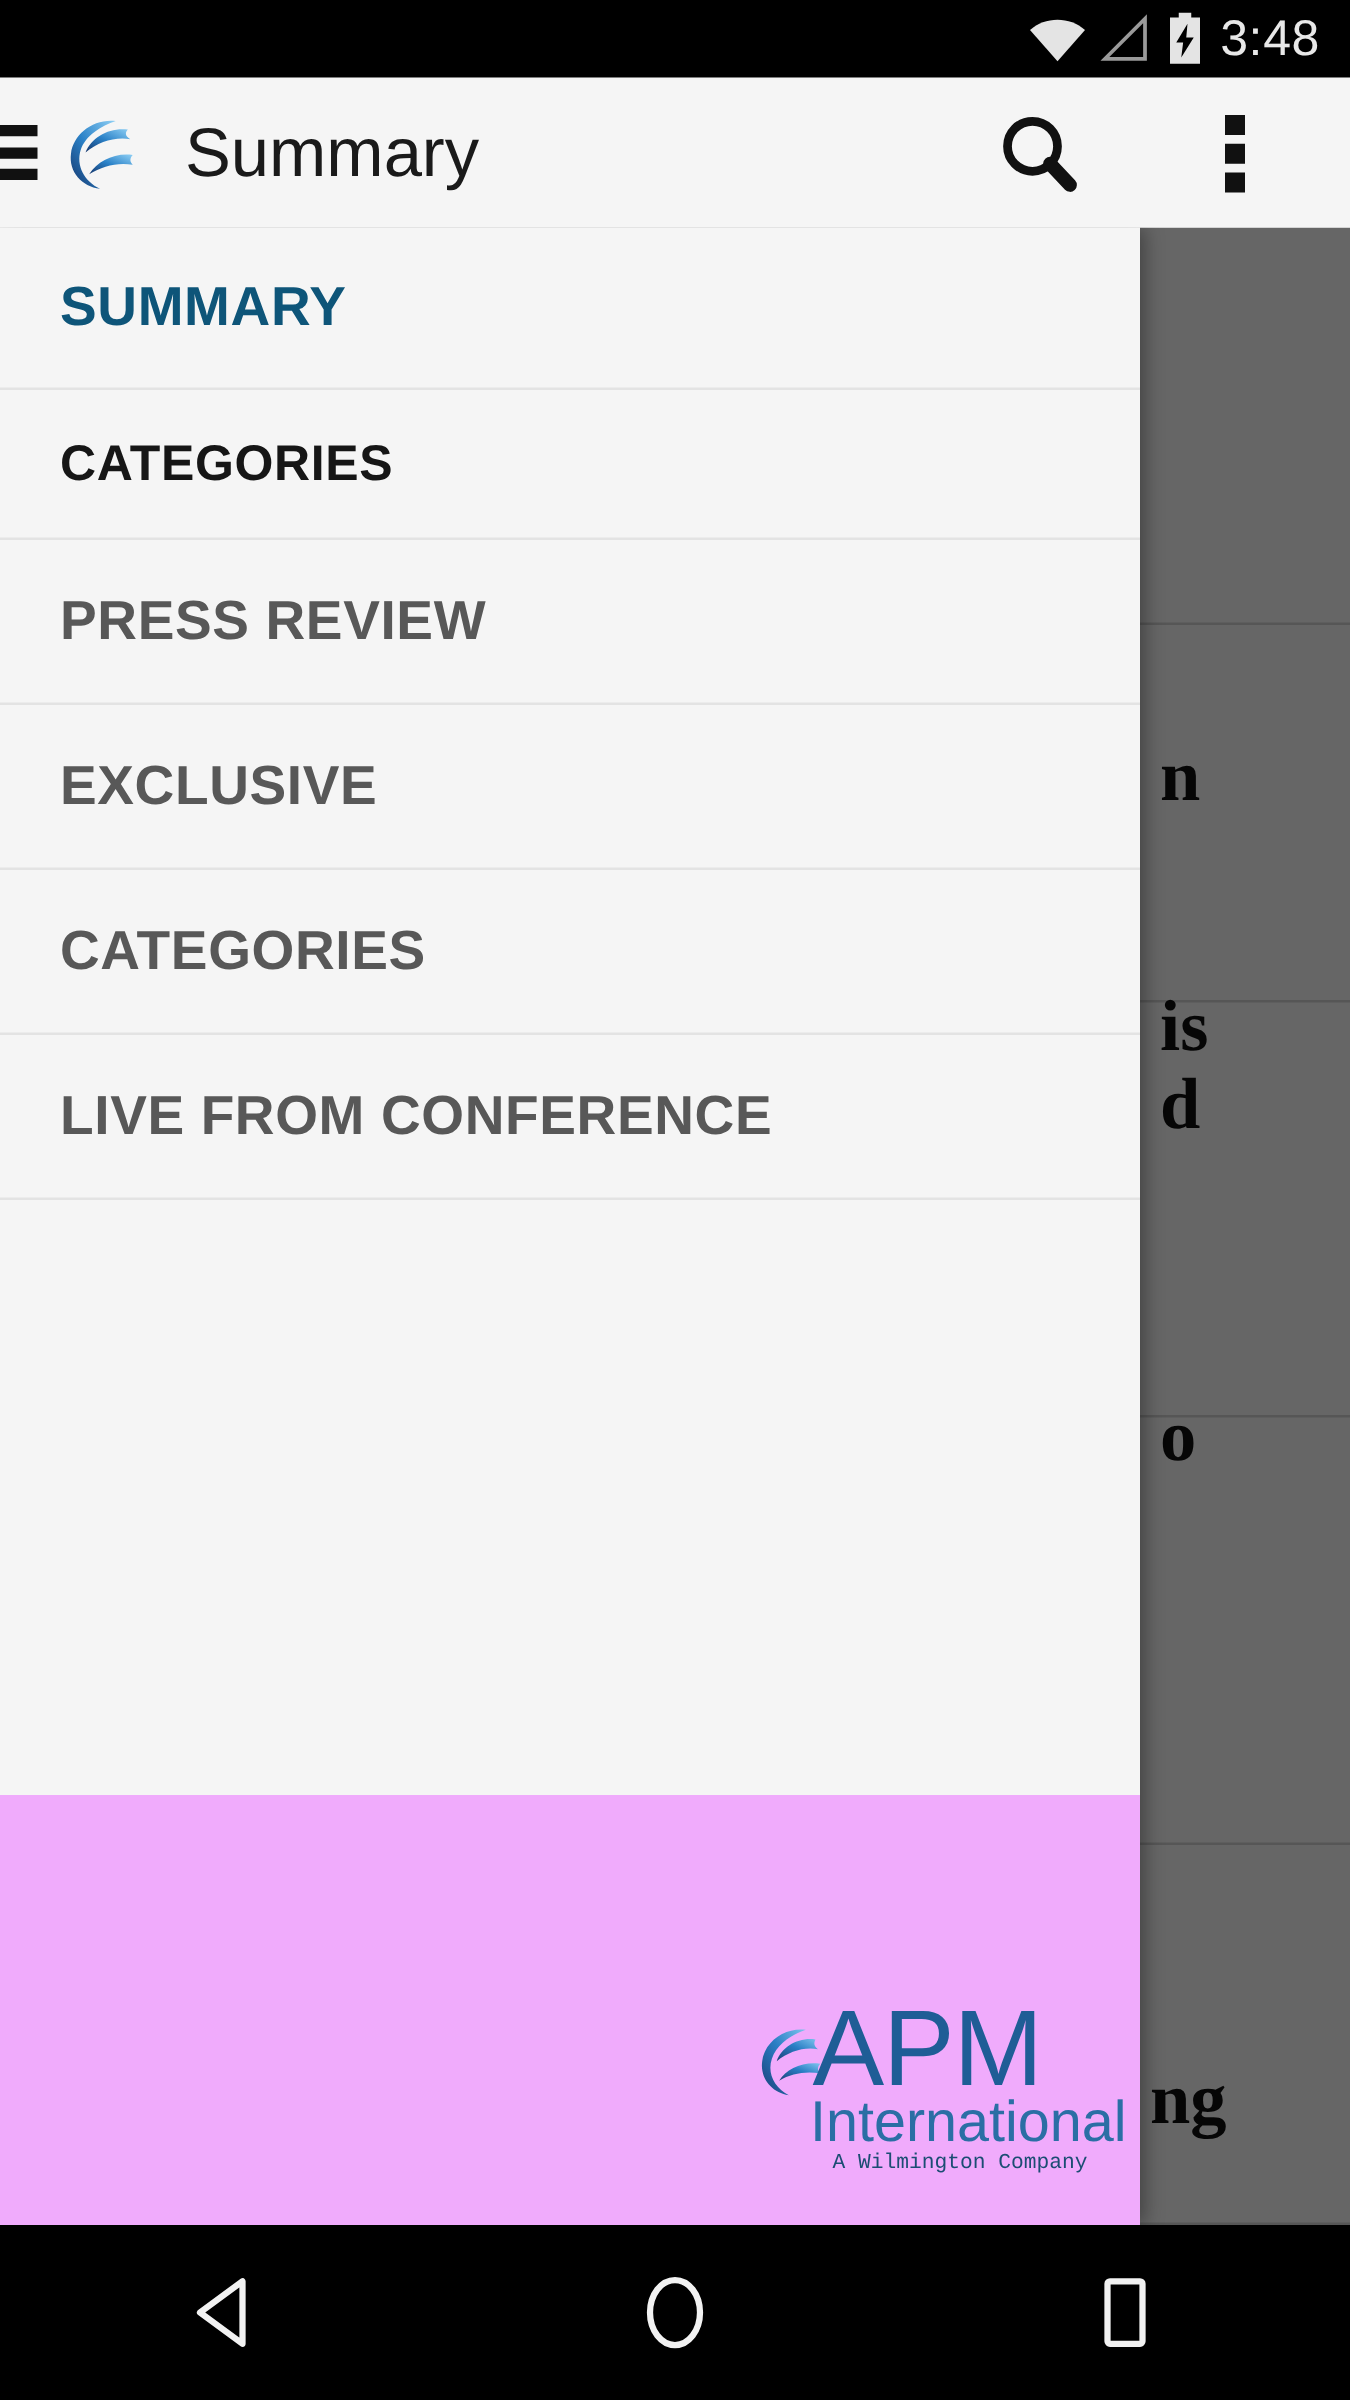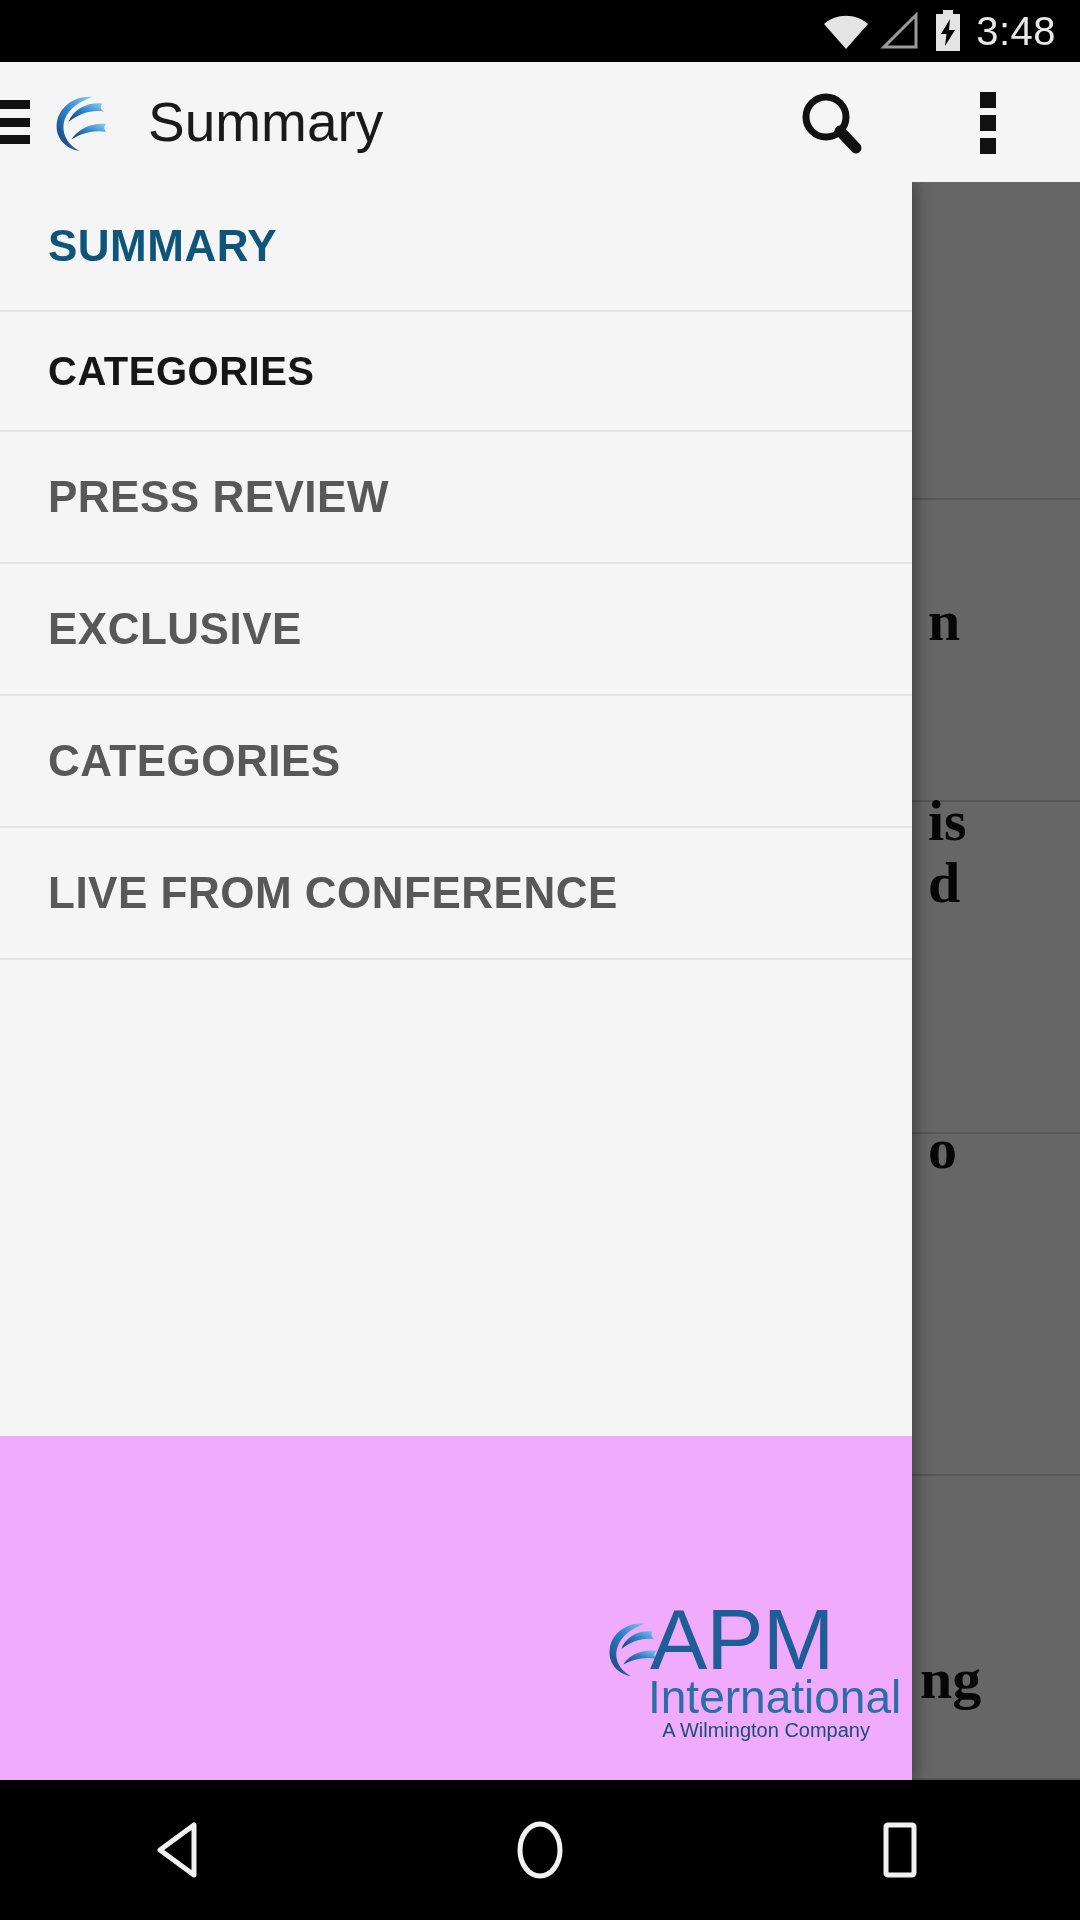--- a/index.html
+++ b/index.html
@@ -232,24 +232,24 @@
     line-height: 46px;
     color: #2b6ea5;
     letter-spacing: 0px;
     font-weight: 300;
     font-family: "Liberation Sans", sans-serif;
   }
   #footer-logo-tagline {
     position: absolute;
     right: 2px;
     top: 126px;
-    font-size: 20px;
+    font-size: 17px;
     line-height: 17px;
     color: #1b4d73;
-    font-family: Liberation Sans, sans-serif;
+    font-family: Liberation Mono, monospace;
     white-space: nowrap;
   }
 
   
   #nav-bar {
     position: absolute;
     left: 0;
     bottom: 0;
     width: 1080px;
     height: 140px;

